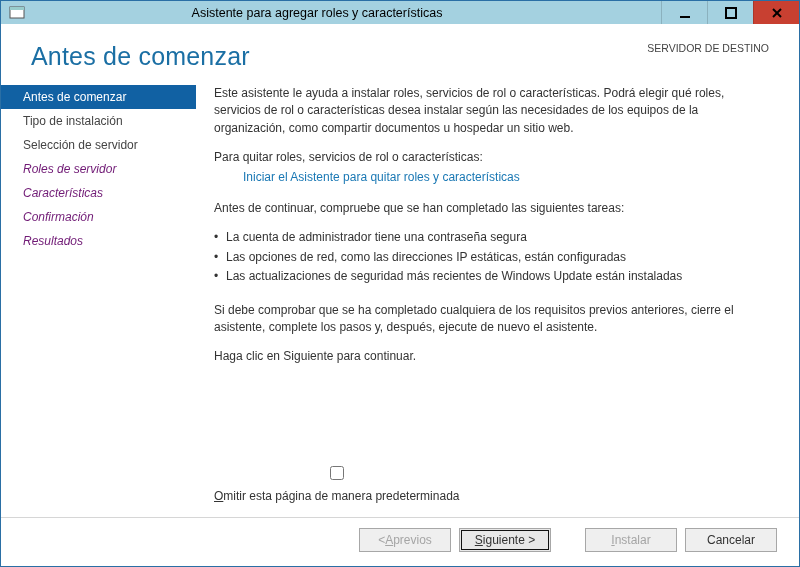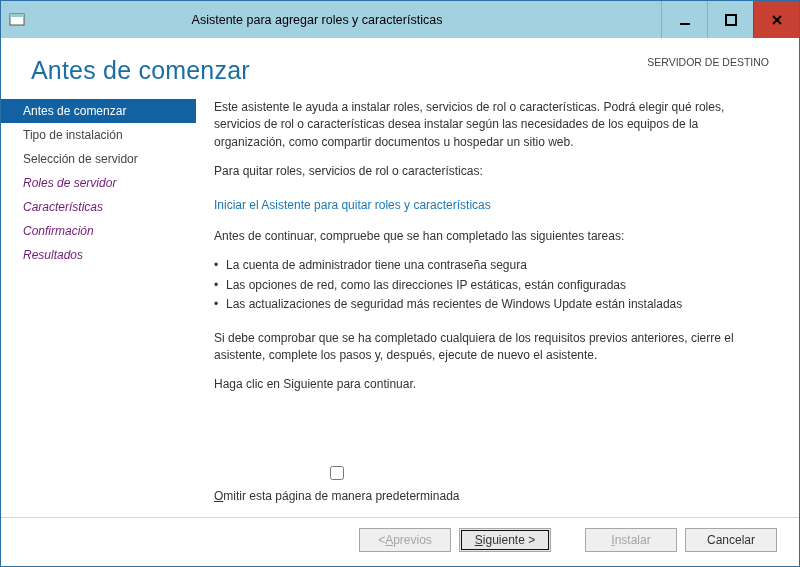--- a/index.html
+++ b/index.html
@@ -13,21 +13,21 @@
   }
   .window {
     width: 800px;
     height: 567px;
     border: 1px solid #2a6fa5;
     background: #fff;
     display: flex;
     flex-direction: column;
   }
   .titlebar {
-    height: 37px;
+    height: 23px;
     background: #a4d1e0;
     display: flex;
     align-items: center;
     padding: 0 0 0 8px;
     position: relative;
   }
   .titlebar .sysicon {
     width: 16px; height: 16px;
     margin-right: 8px;
     display:inline-block;
@@ -95,22 +95,22 @@
 
   .content {
     flex: 1;
     padding: 6px 28px 0 18px;
     font-size: 12px;
     color: #333;
     line-height: 1.45;
     position: relative;
   }
   .content p { margin-bottom: 12px; }
-  .content .intro2 { margin-bottom: 16px; }
-  .content a.link { color: #1a78b4; text-decoration: none; }
+  .content .intro2 { margin-bottom: 2px; }
+  .content a.link { color: #1a78b4; text-decoration: none; margin-left: 29px; }
   .content ul { list-style: none; margin: 0 0 16px 0; padding: 0; }
   .content ul li { position: relative; padding-left: 12px; margin: 2px 0; }
   .content ul li::before {
     content: "•";
     position: absolute; left: 0; top: 0;
     color: #333;
   }
   .skiprow {
     position: absolute;
     left: 18px;

